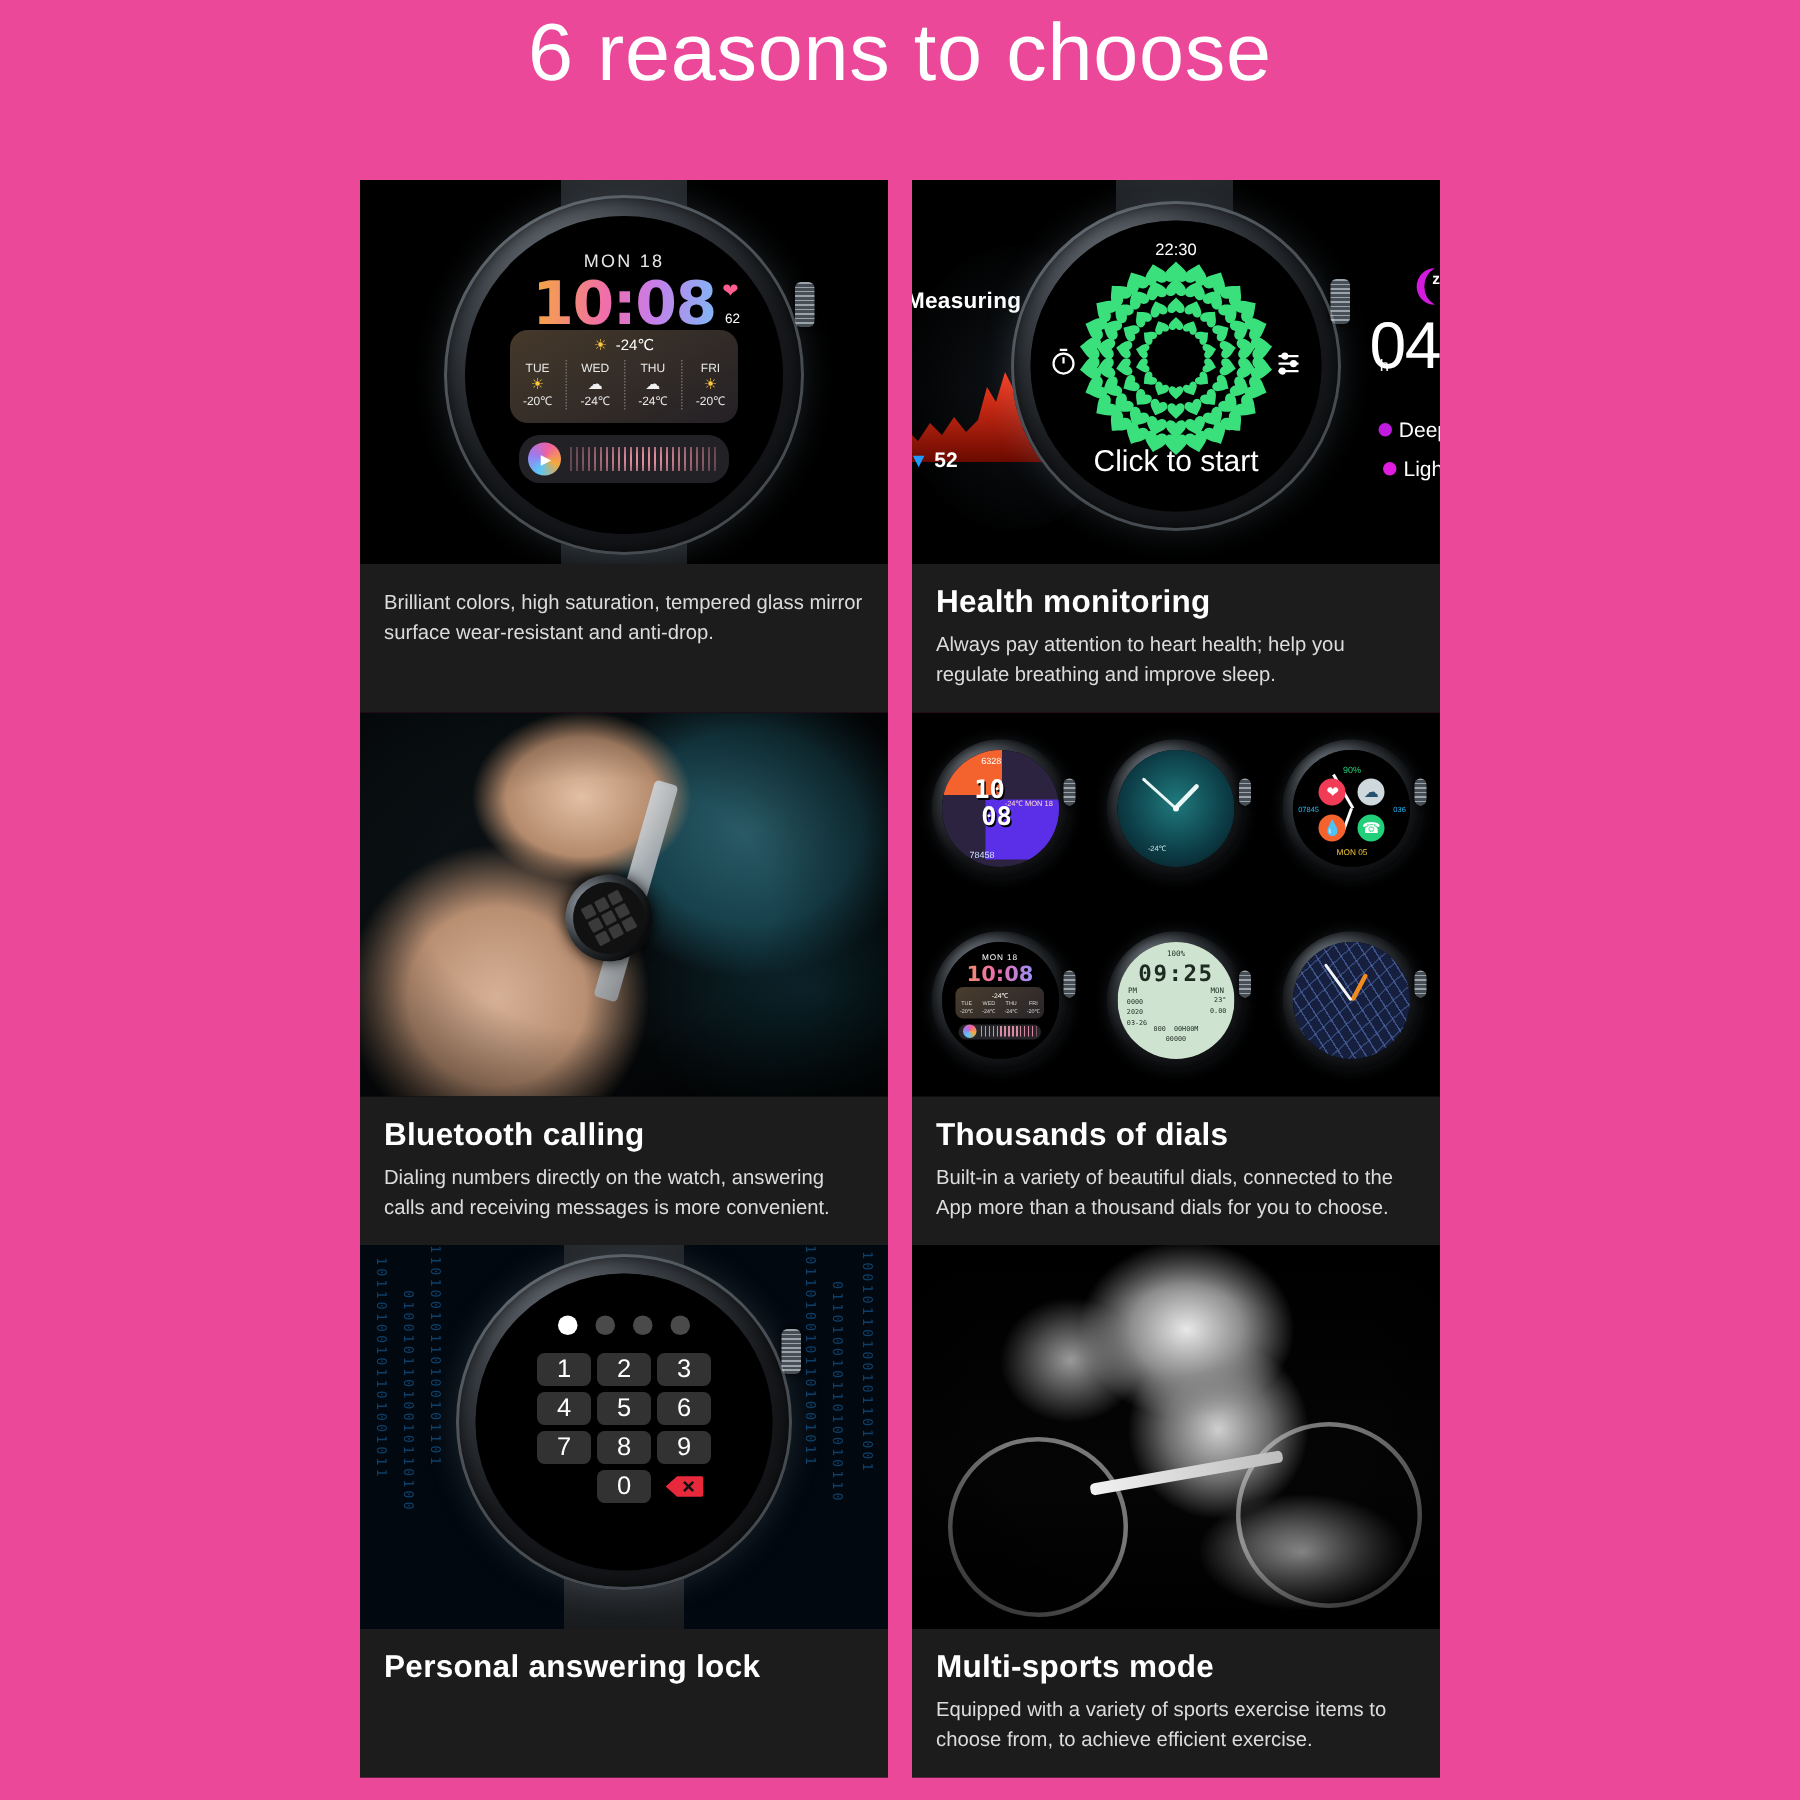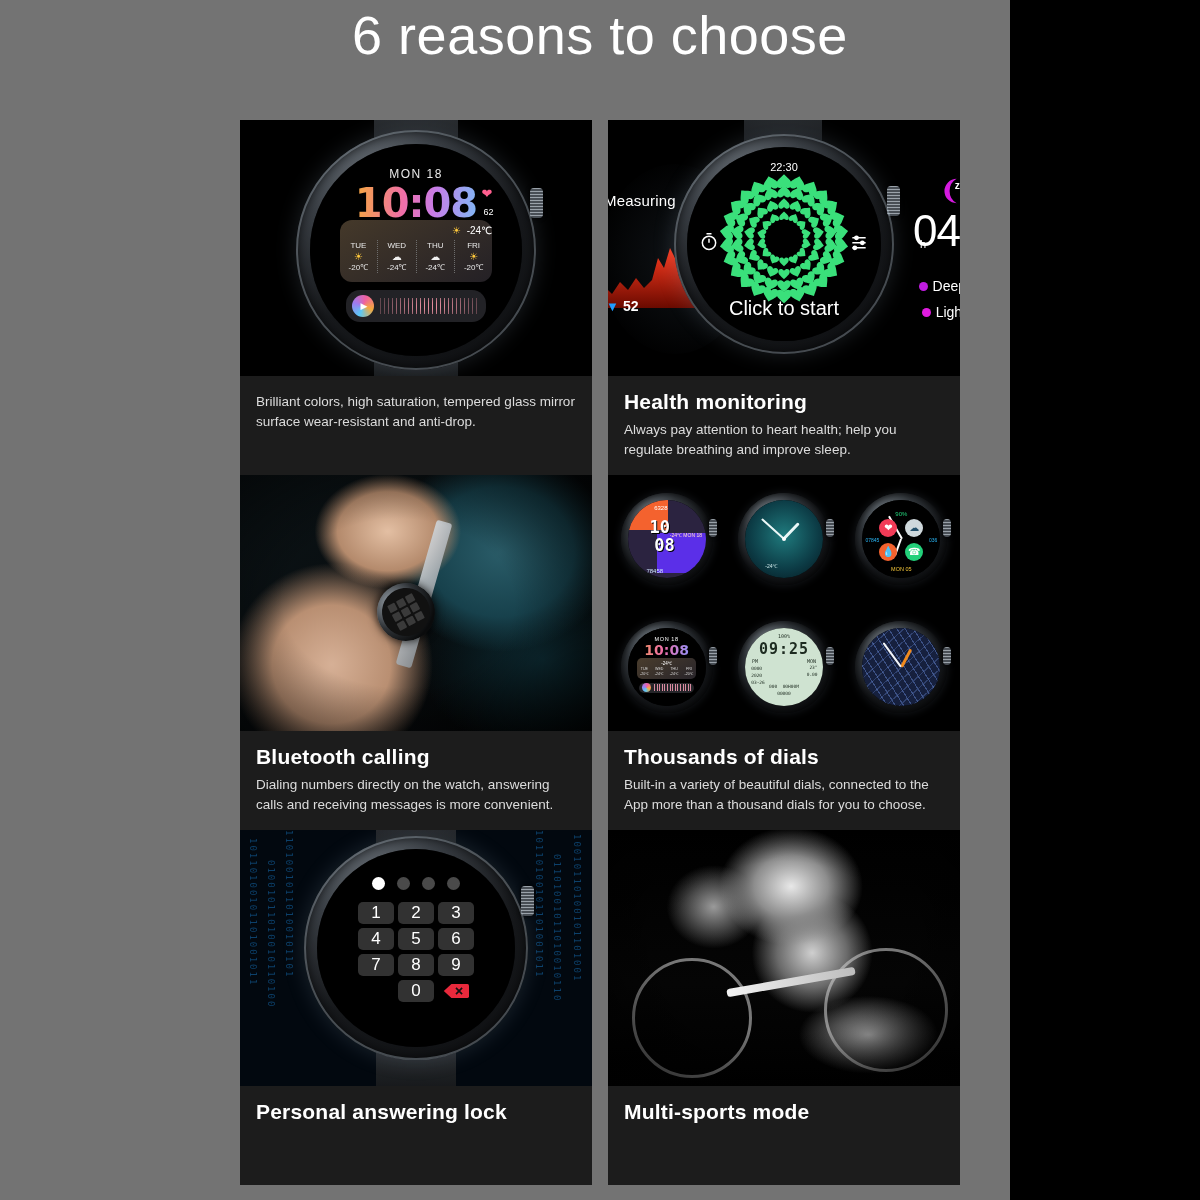--- a/index.html
+++ b/index.html
@@ -2,21 +2,21 @@
 <html><head>
 <meta charset="utf-8">
 <style>
   * { box-sizing: border-box; margin: 0; padding: 0; }
   html, body {
     width: 1200px; height: 1200px;
     background: #000;
     font-family: "Liberation Sans", sans-serif;
     overflow: hidden;
   }
-  .page { position: relative; width: 1010px; height: 1200px; background: #737373; }
+  .page { position: relative; width: 1200px; height: 1200px; background: #ec4899; }
 
   
   .headline {
     position: absolute; top: 0; left: 0; width: 1200px;
     text-align: center; color: #fff;
     font-size: 54px; font-weight: 400; letter-spacing: 0.5px;
     line-height: 66px; padding-top: 2px;
     font-family: "Liberation Sans", sans-serif;
   }
 
@@ -75,21 +75,21 @@
     -webkit-background-clip:text; background-clip:text; color:transparent;
     font-family:"DejaVu Sans", sans-serif;
   }
   .wf1 .hrt { position:absolute; right:14%; top:20%; font-size:13px; color:#ff5f8f; }
   .wf1 .hrv { position:absolute; right:13.5%; top:29.5%; font-size:9px; color:#fff; }
   .wf1 .wbox {
     position:absolute; left:14%; right:14%; top:36%; height:29%;
     background: linear-gradient(150deg, rgba(92,76,56,.75), rgba(42,38,44,.85));
     border-radius:12px; padding:4px 0 0 0;
   }
-  .wf1 .wtop { text-align:right; font-size:10px; color:#fff; line-height:14px;}
+  .wf1 .wtop { text-align:center; font-size:10px; color:#fff; line-height:14px;}
   .wf1 .wtop .sun { color:#ffc93c; }
   .wf1 .wdays { display:flex; margin-top:2px; }
   .wf1 .wd { flex:1; text-align:center; font-size:8px; color:#e8e8e8; line-height:11px; border-right:1px dotted #6d6d6d;}
   .wf1 .wd:last-child{ border-right:none; }
   .wf1 .wd .ic { font-size:10px; }
   .wf1 .mbox {
     position:absolute; left:17%; right:17%; top:69%; height:15%;
     background: rgba(38,38,42,.9); border-radius:14px; display:flex; align-items:center; padding:0 6px;
   }
   .wf1 .mplay {
@@ -101,21 +101,21 @@
   .wf1 .wave { flex:1; height:16px; margin-left:6px;
     background: repeating-linear-gradient(90deg, #e08b9b 0 1.5px, transparent 1.5px 4px);
     -webkit-mask-image: radial-gradient(ellipse 50% 100% at 50% 50%, #000 20%, rgba(0,0,0,.35) 100%);
             mask-image: radial-gradient(ellipse 50% 100% at 50% 50%, #000 20%, rgba(0,0,0,.35) 100%);
   }
 
   
   .hm-bg { position:absolute; inset:0; background:#000; }
   .hm-left { position:absolute; left:-8px; top:44px; width:150px; height:190px;
              background: radial-gradient(ellipse at 60% 50%, #101418 0%, #000 78%); border-radius:50%;}
-  .hm-meas { position:absolute; left:-4px; top:72px; color:#fff; font-size:15px; letter-spacing:.2px;}
+  .hm-meas { position:absolute; left:-4px; top:72px; color:#fff; font-size:15px; letter-spacing:.2px;font-weight:bold;}
   .hm-chart { position:absolute; left:-10px; top:118px; width:120px; height:70px; }
   .hm-52 { position:absolute; left:-2px; top:178px; color:#fff; font-size:14px; font-weight:600;}
   .hm-52 .tri{ color:#1f9bff; font-size:13px; margin-right:4px;}
   .hm-right { position:absolute; right:-10px; top:40px; width:150px; height:200px; }
   .hm-moon { position:absolute; right:4px; top:16px; width:30px; height:30px;}
   .hm-num { position:absolute; right:10px; top:46px; color:#fff; font-size:44px; font-weight:300; letter-spacing:-1px;}
   .hm-unit{ position:absolute; right:44px; top:78px; color:#fff; font-size:11px;}
   .hm-leg { position:absolute; right:4px; color:#fff; font-size:14px; display:flex; align-items:center; gap:5px;}
   .hm-dot{ width:9px; height:9px; border-radius:50%; background:#e01ce0; display:inline-block;}
   .hm-time { position:absolute; top:7%; left:0; width:100%; text-align:center; color:#fff; font-size:11px;}
@@ -727,17 +727,18 @@
       <div class="media">
         <div class="photo ph-bike">
           <div class="wheel w1"></div>
           <div class="wheel w2"></div>
           <div class="frame"></div>
           <div class="vignette"></div>
         </div>
       </div>
       <div class="caption">
         <div class="cap-title">Multi-sports mode</div>
+        <div class="cap-desc">Equipped with a variety of sports exercise items to choose from, to achieve efficient exercise.</div>
       </div>
     </div>
 
   </div>
 </div>
 
 </body></html>

